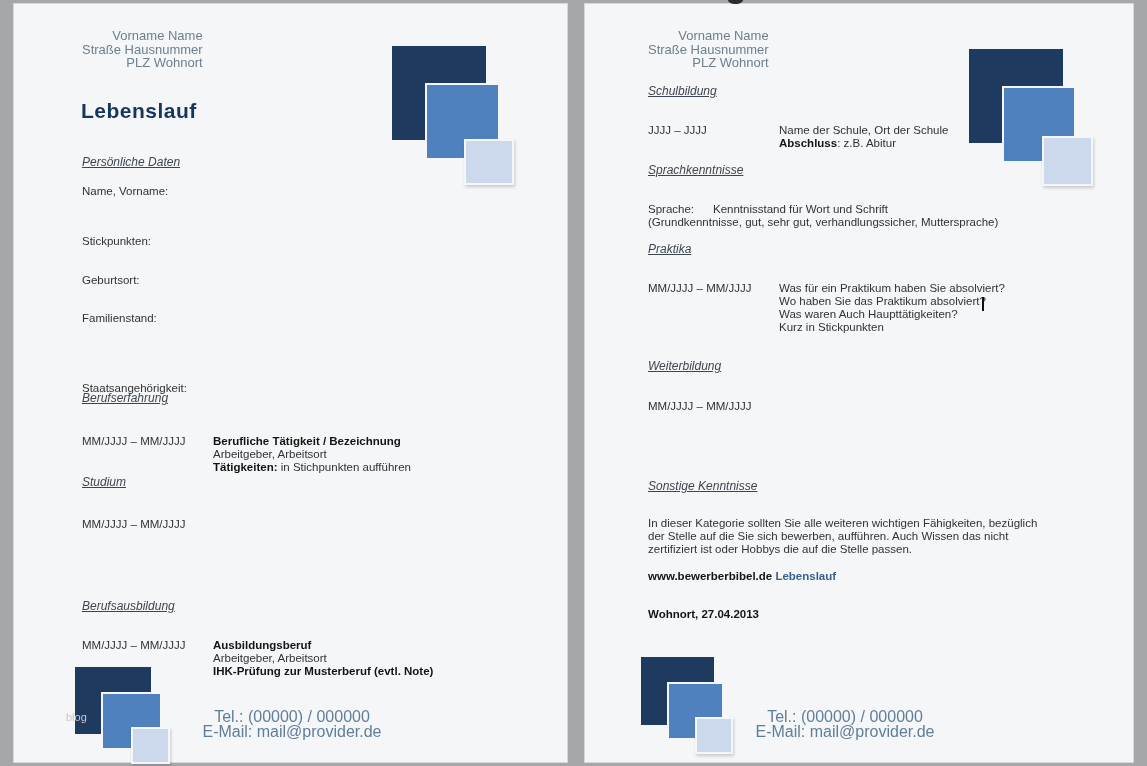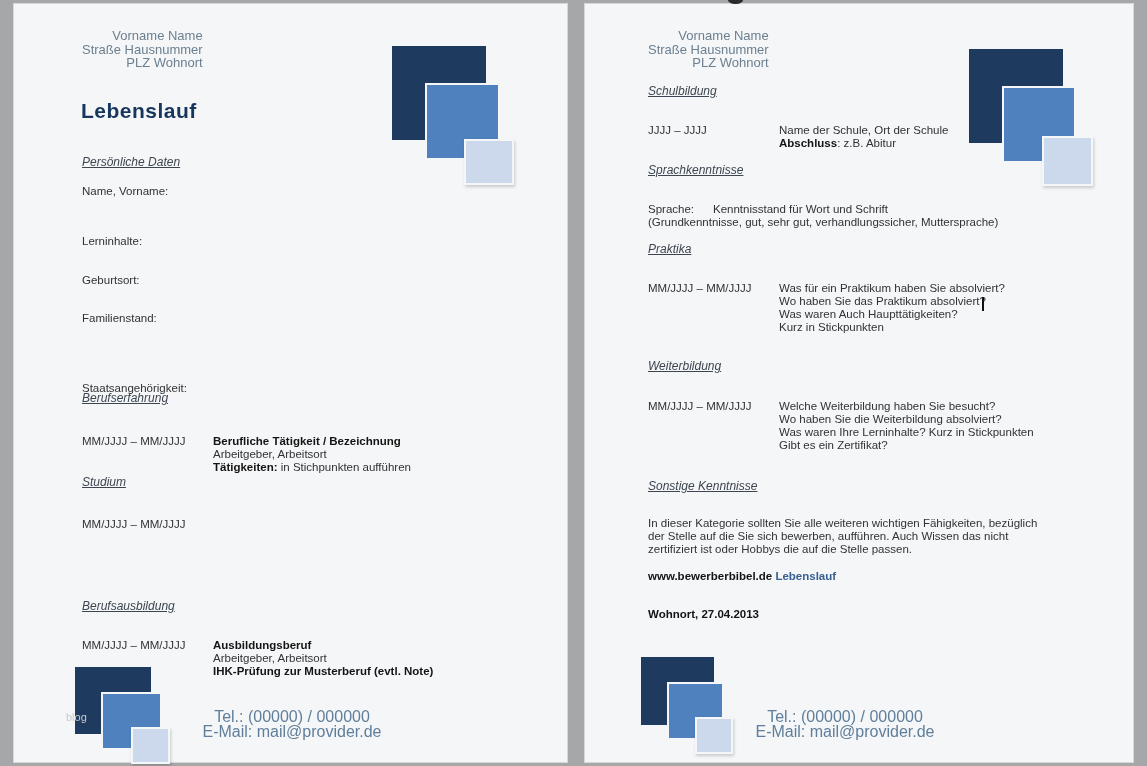--- a/index.html
+++ b/index.html
@@ -43,21 +43,21 @@
   <div>
     <div class="sq" style="left:378px;top:42px;width:94px;height:94px;background:#1f3a5f;"></div>
     <div class="sq outlined" style="left:411px;top:79px;width:71px;height:73px;background:#4e81bd;"></div>
     <div class="sq outlined shadowed" style="left:450px;top:135px;width:46px;height:42px;background:#ccd9ed;"></div>
   </div>
 
   <div class="abs doc-title" style="left:67px;top:95px;">Lebenslauf</div>
 
   <div class="abs heading" style="left:68px;top:151px;">Persönliche Daten</div>
   <div class="abs txt" style="left:68px;top:181px;">Name, Vorname:</div>
-  <div class="abs txt" style="left:68px;top:231px;">Lerninhalte:</div>
+  <div class="abs txt" style="left:68px;top:231px;">Stickpunkten:</div>
   <div class="abs txt" style="left:68px;top:270px;">Geburtsort:</div>
   <div class="abs txt" style="left:68px;top:308px;">Familienstand:</div>
   <div class="abs txt" style="left:68px;top:346px;margin-top:32px;">Staatsangehörigkeit:</div>
 
   <div class="abs heading" style="left:68px;top:387px;">Berufserfahrung</div>
   <div class="abs txt" style="left:68px;top:431px;">MM/JJJJ – MM/JJJJ</div>
   <div class="abs txt" style="left:199px;top:431px;">
     <div class="b">Berufliche Tätigkeit / Bezeichnung</div>
     <div>Arbeitgeber, Arbeitsort</div>
     <div><span class="b">Tätigkeiten:</span><span> in Stichpunkten aufführen</span></div>
@@ -119,26 +119,20 @@
   <div class="abs txt" style="left:194px;top:278px;">
     <div>Was für ein Praktikum haben Sie absolviert?</div>
     <div>Wo haben Sie das Praktikum absolviert?</div>
     <div>Was waren Auch Haupttätigkeiten?</div>
     <div>Kurz in Stickpunkten</div>
   </div>
   <div class="caret" style="left:397px;top:293px;"></div>
 
   <div class="abs heading" style="left:63px;top:355px;">Weiterbildung</div>
   <div class="abs txt" style="left:63px;top:396px;">MM/JJJJ – MM/JJJJ</div>
-  <div class="abs txt" style="left:194px;top:396px;">
-    <div>Welche Weiterbildung haben Sie besucht?</div>
-    <div>Wo haben Sie die Weiterbildung absolviert?</div>
-    <div>Was waren Ihre Lerninhalte? Kurz in Stickpunkten</div>
-    <div>Gibt es ein Zertifikat?</div>
-  </div>
 
   <div class="abs heading" style="left:63px;top:475px;">Sonstige Kenntnisse</div>
   <div class="abs txt" style="left:63px;top:513px;width:392px;">In dieser Kategorie sollten Sie alle weiteren wichtigen Fähigkeiten, bezüglich der Stelle auf die Sie sich bewerben, aufführen. Auch Wissen das nicht zertifiziert ist oder Hobbys die auf die Stelle passen.</div>
 
   <div class="abs txt" style="left:63px;top:566px;">
     <span class="b">www.bewerberbibel.de</span><span> </span><span class="b blue-link">Lebenslauf</span>
   </div>
 
   <div class="abs txt b" style="left:63px;top:604px;">Wohnort, 27.04.2013</div>
 

